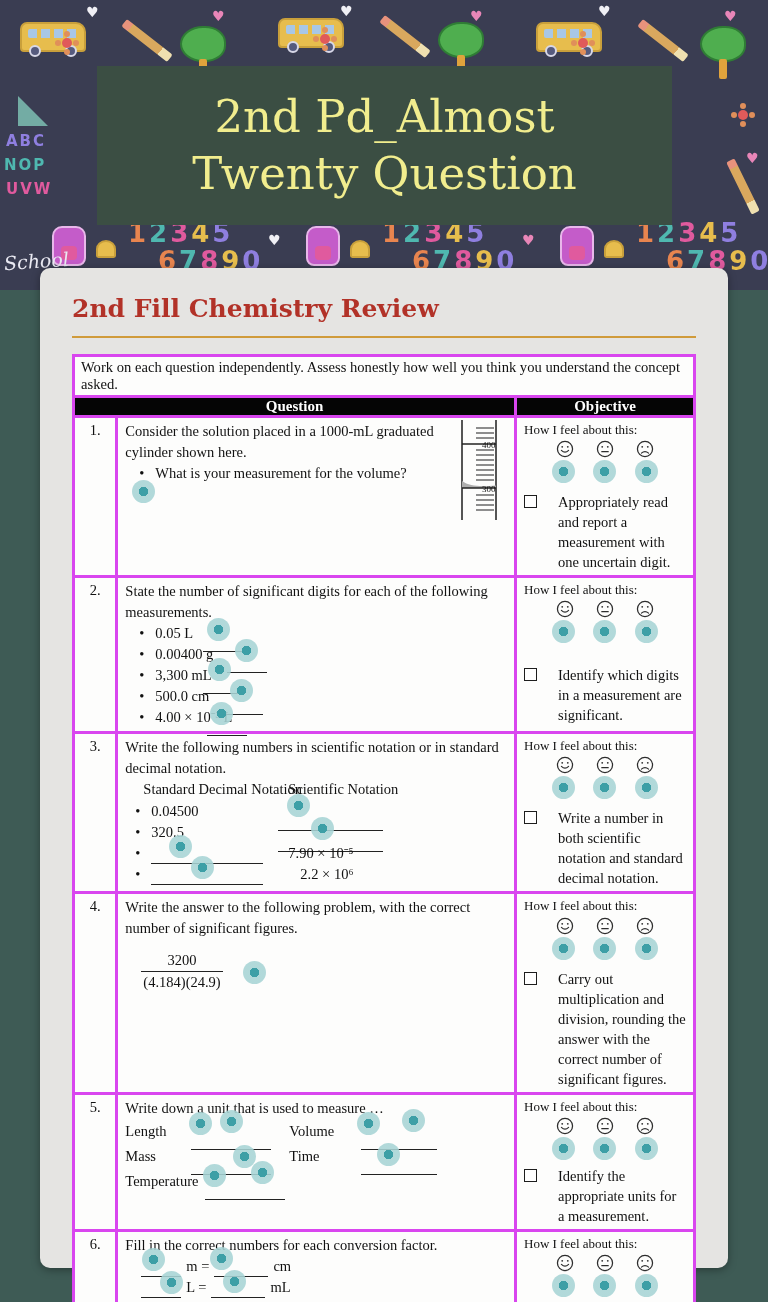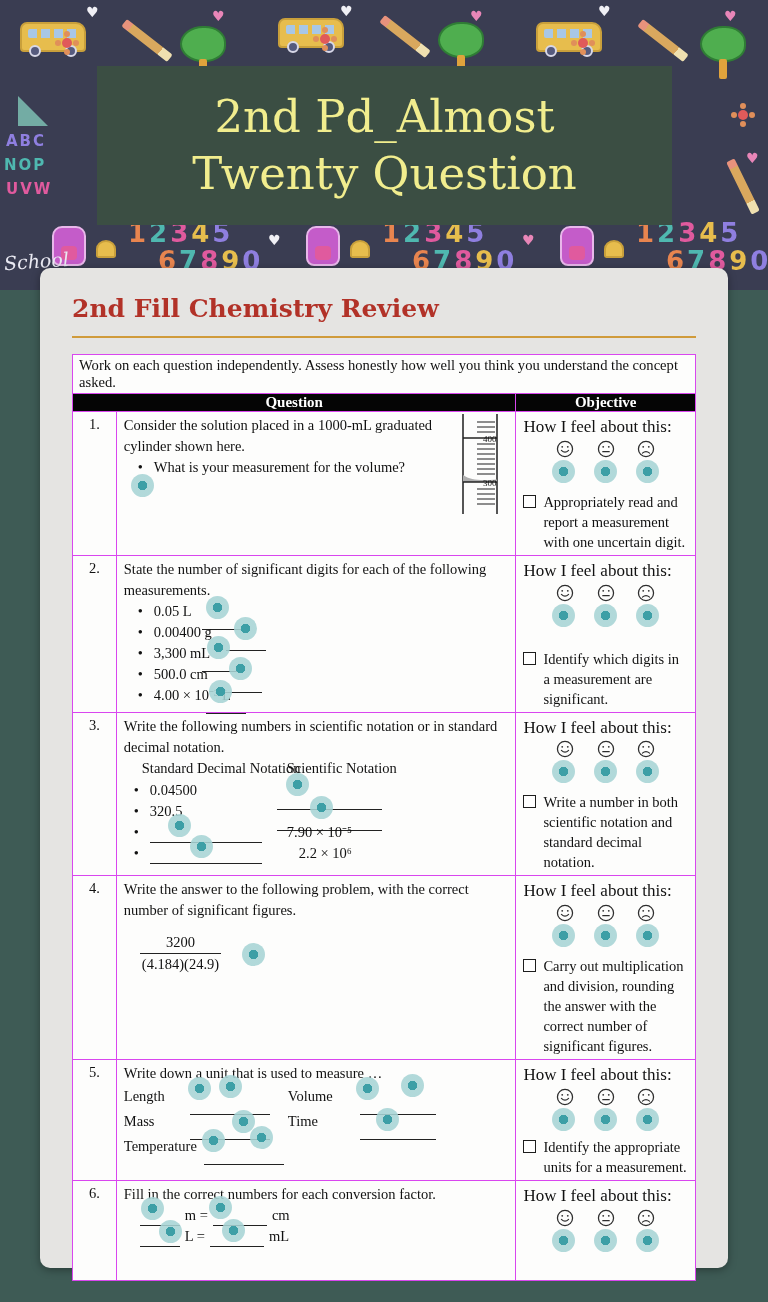--- a/index.html
+++ b/index.html
@@ -50,45 +50,45 @@
   .card { position:absolute; left:40px; top:268px; width:688px; height:1000px; background:#e5e4e2;
     border-radius:10px; box-shadow:0 2px 8px rgba(0,0,0,.35); z-index:3; }
   .card-inner { padding:26px 32px 0 32px; }
   .ws-title { font-family:"DejaVu Serif",serif; font-weight:bold; font-size:25px; color:#b23228; }
   .title-rule { border:none; border-top:2px solid #d09b3b; margin:13px 0 16px 0; }
   .instructions { font-family:"Liberation Sans",sans-serif; font-weight:bold; font-size:17.5px;
     color:#3a3a3a; line-height:1.85; margin-bottom:20px; }
 
   
   table.ws { width:624px; border-collapse:collapse; background:#fdfdfc; font-size:14.5px; color:#111; }
-  table.ws td, table.ws th { border:1px solid #d946ef; vertical-align:top; }
+  table.ws td, table.ws th { border:3px solid #d946ef; vertical-align:top; }
   td.intro { padding:2px 6px; font-size:14.6px; }
   th.col-h { background:#050505; color:#fff; font-weight:bold; text-align:center; font-size:15px; padding:0 2px; }
   td.qnum { width:44px; text-align:center; padding-top:4px; }
   td.qcell { width:400px; padding:3px 7px; line-height:1.45; position:relative;margin-left:36px; }
   td.ocell { width:180px; padding:3px 7px; line-height:1.4; }
 
   .rel { position:relative; }
   .abs { position:absolute; }
   .blank { display:inline-block; border-bottom:1.2px solid #222; height:15px; vertical-align:bottom; }
   .blt { display:inline-block; width:16px; }
   .bullet-line { padding-left:14px; }
 
   .dot { display:inline-block; width:23px; height:23px; border-radius:50%;
     background:radial-gradient(circle,#3d9fa6 0 4.6px, rgba(167,212,213,.88) 4.6px); }
   .dot.abs { position:absolute; z-index:2; }
 
   .faces-row, .dots-row { display:flex; justify-content:space-evenly; align-items:center; padding:0 10px; }
   .faces-row { margin-top:1px; }
   .dots-row { margin-top:2px; }
   .face { width:18px; height:18px; }
-  .obj-line { display:flex; gap:7px; margin-top:9px; }
+  .obj-line { display:flex; gap:21px; margin-top:9px; }
   .cbx { flex:0 0 auto; width:13px; height:13px; border:1.6px solid #1d1d1d; margin-top:3px; background:#fff; }
   .obj-txt { font-size:14.5px; line-height:1.38; }
-  .feel-label { font-size:17px; }
+  .feel-label { font-size:13px; }
 
   .frac { display:inline-block; text-align:center; margin:12px 0 0 16px; line-height:1.25; }
   .frac .top { display:block; padding:0 10px 1px 10px; border-bottom:1.3px solid #222; }
   .frac .bot { display:block; padding:1px 2px 0 2px; }
 
   .sn-col { position:absolute; left:163px; top:0; }
   .q3-row { position:relative; height:21px; padding-left:10px; }
   .q5-row { position:relative; height:25px; }
   .q5-lbl { position:absolute; top:2px; }
   .q6-row { position:relative; height:21px; padding-left:16px; }

